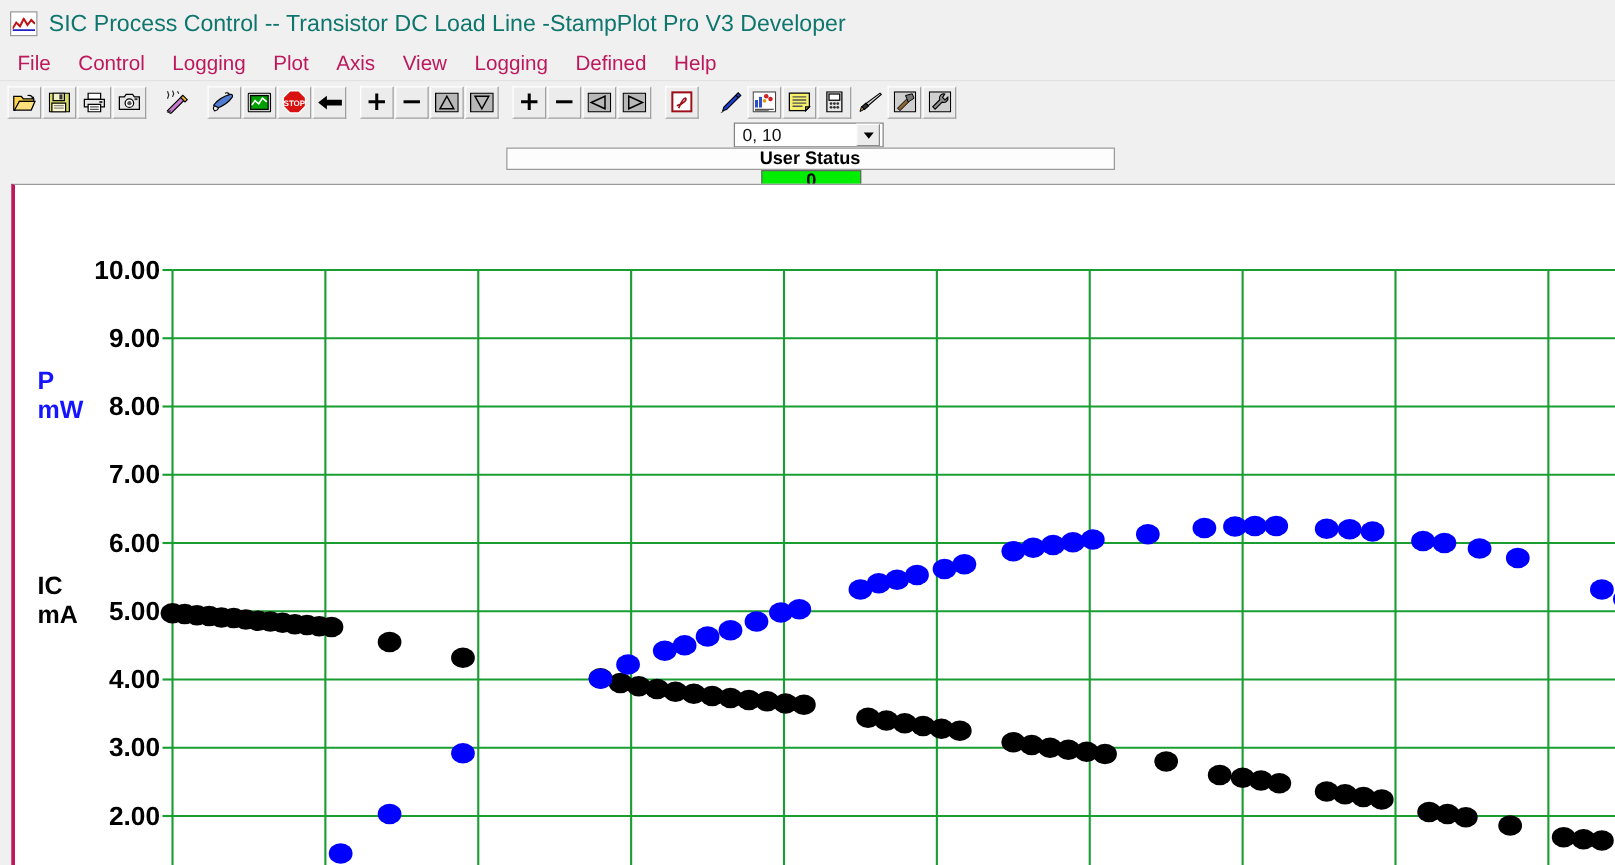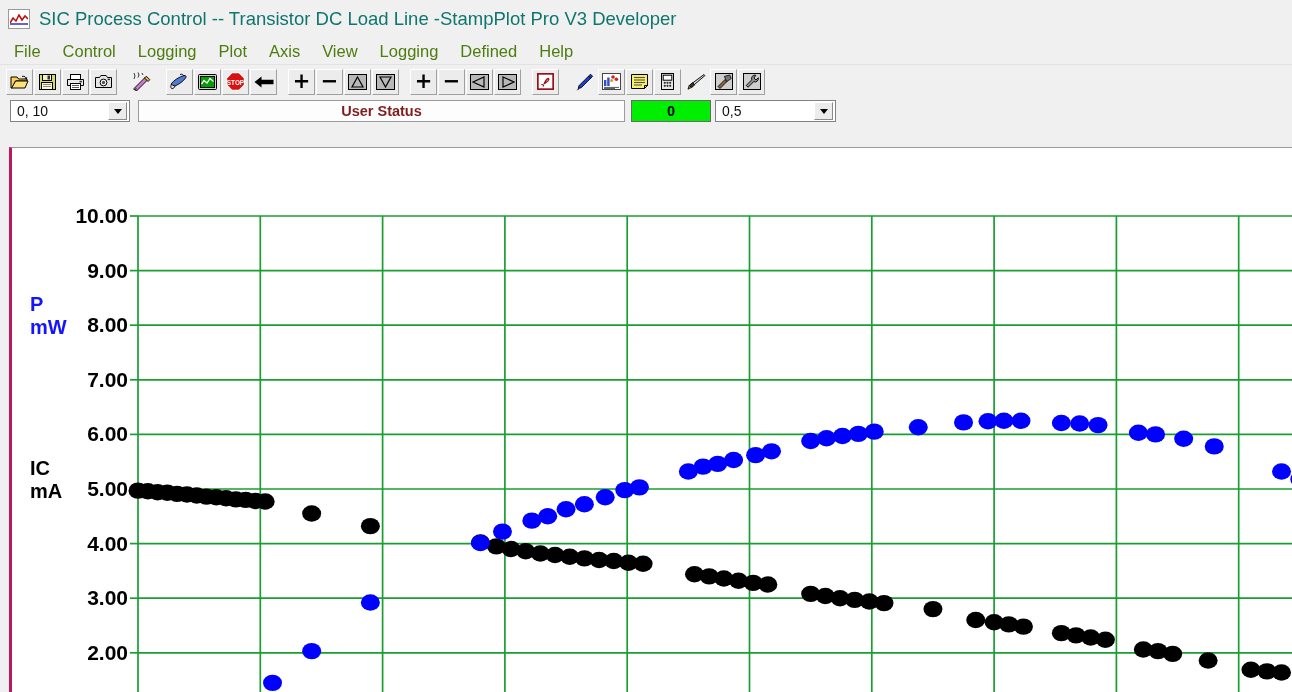--- a/index.html
+++ b/index.html
@@ -24,21 +24,21 @@
   }
   .title-text{
     font-size:18.5px;color:#0f766e;white-space:nowrap;letter-spacing:0px;
   }
   
   .menubar{
     height:26px;display:flex;align-items:center;padding-left:14px;
     background:#f0f0f0;box-sizing:border-box;
   }
   .menu-item{
-    font-size:16.5px;color:#4d7c0f;margin-right:22px;cursor:default;
+    font-size:16.5px;color:#be185d;margin-right:22px;cursor:default;
     white-space:nowrap;
   }
   
   .toolbar{
     height:34px;display:flex;align-items:center;
     background:#f0f0f0;padding-left:6px;box-sizing:border-box;
     border-top:1px solid #e2e2e2;
   }
   .tb-group{display:flex;align-items:center;}
   .tb-sep{width:10px;flex:0 0 auto;}
@@ -50,21 +50,21 @@
     box-sizing:border-box;display:flex;align-items:center;justify-content:center;
     cursor:default;position:relative;
   }
   .tbtn.flat{border-color:transparent;background:transparent;}
   .tbtn svg{display:block;}
   .tbtn .glyph{font-size:21px;line-height:1;color:#000;font-weight:bold;
     font-family:"DejaVu Sans", sans-serif;}
   
   .statusbar{
     height:26px;display:flex;align-items:center;background:#f0f0f0;
-    padding-left:10px;box-sizing:border-box;
+    padding-left:10px;box-sizing:border-box;flex-direction:column;
   }
   .combo{
     height:22px;background:#ffffff;display:flex;align-items:center;
     border:1px solid #828282;box-sizing:border-box;
     font-size:14px;color:#111;
   }
   .combo .cval{padding-left:6px;flex:1 1 auto;white-space:nowrap;overflow:hidden;}
   .combo .carrow{
     width:19px;height:18px;margin-right:2px;flex:0 0 auto;
     background:#ececec;border-top:1px solid #fff;border-left:1px solid #fff;
@@ -72,21 +72,21 @@
     display:flex;align-items:center;justify-content:center;box-sizing:border-box;
   }
   .carrow i{
     width:0;height:0;border-left:4.5px solid transparent;
     border-right:4.5px solid transparent;border-top:5px solid #000;display:block;
   }
   #combo-range{width:120px;margin-right:8px;}
   #user-status{
     width:487px;height:22px;background:#fdfdfd;border:1px solid #9b9b9b;
     box-sizing:border-box;display:flex;align-items:center;justify-content:center;
-    font-size:14.5px;font-weight:bold;color:#7f1d1d;margin-right:6px;
+    font-size:14.5px;font-weight:bold;color:#000000;margin-right:6px;
   }
   #indicator{
     width:80px;height:22px;background:#00ee00;border:1px solid #6a6a6a;
     box-sizing:border-box;display:flex;align-items:center;justify-content:center;
     font-size:14.5px;font-weight:bold;color:#000;margin-right:4px;
   }
   #combo-step{width:121px;}
   
   .plot-wrap{
     position:absolute;left:9px;top:147px;right:0;bottom:0;

